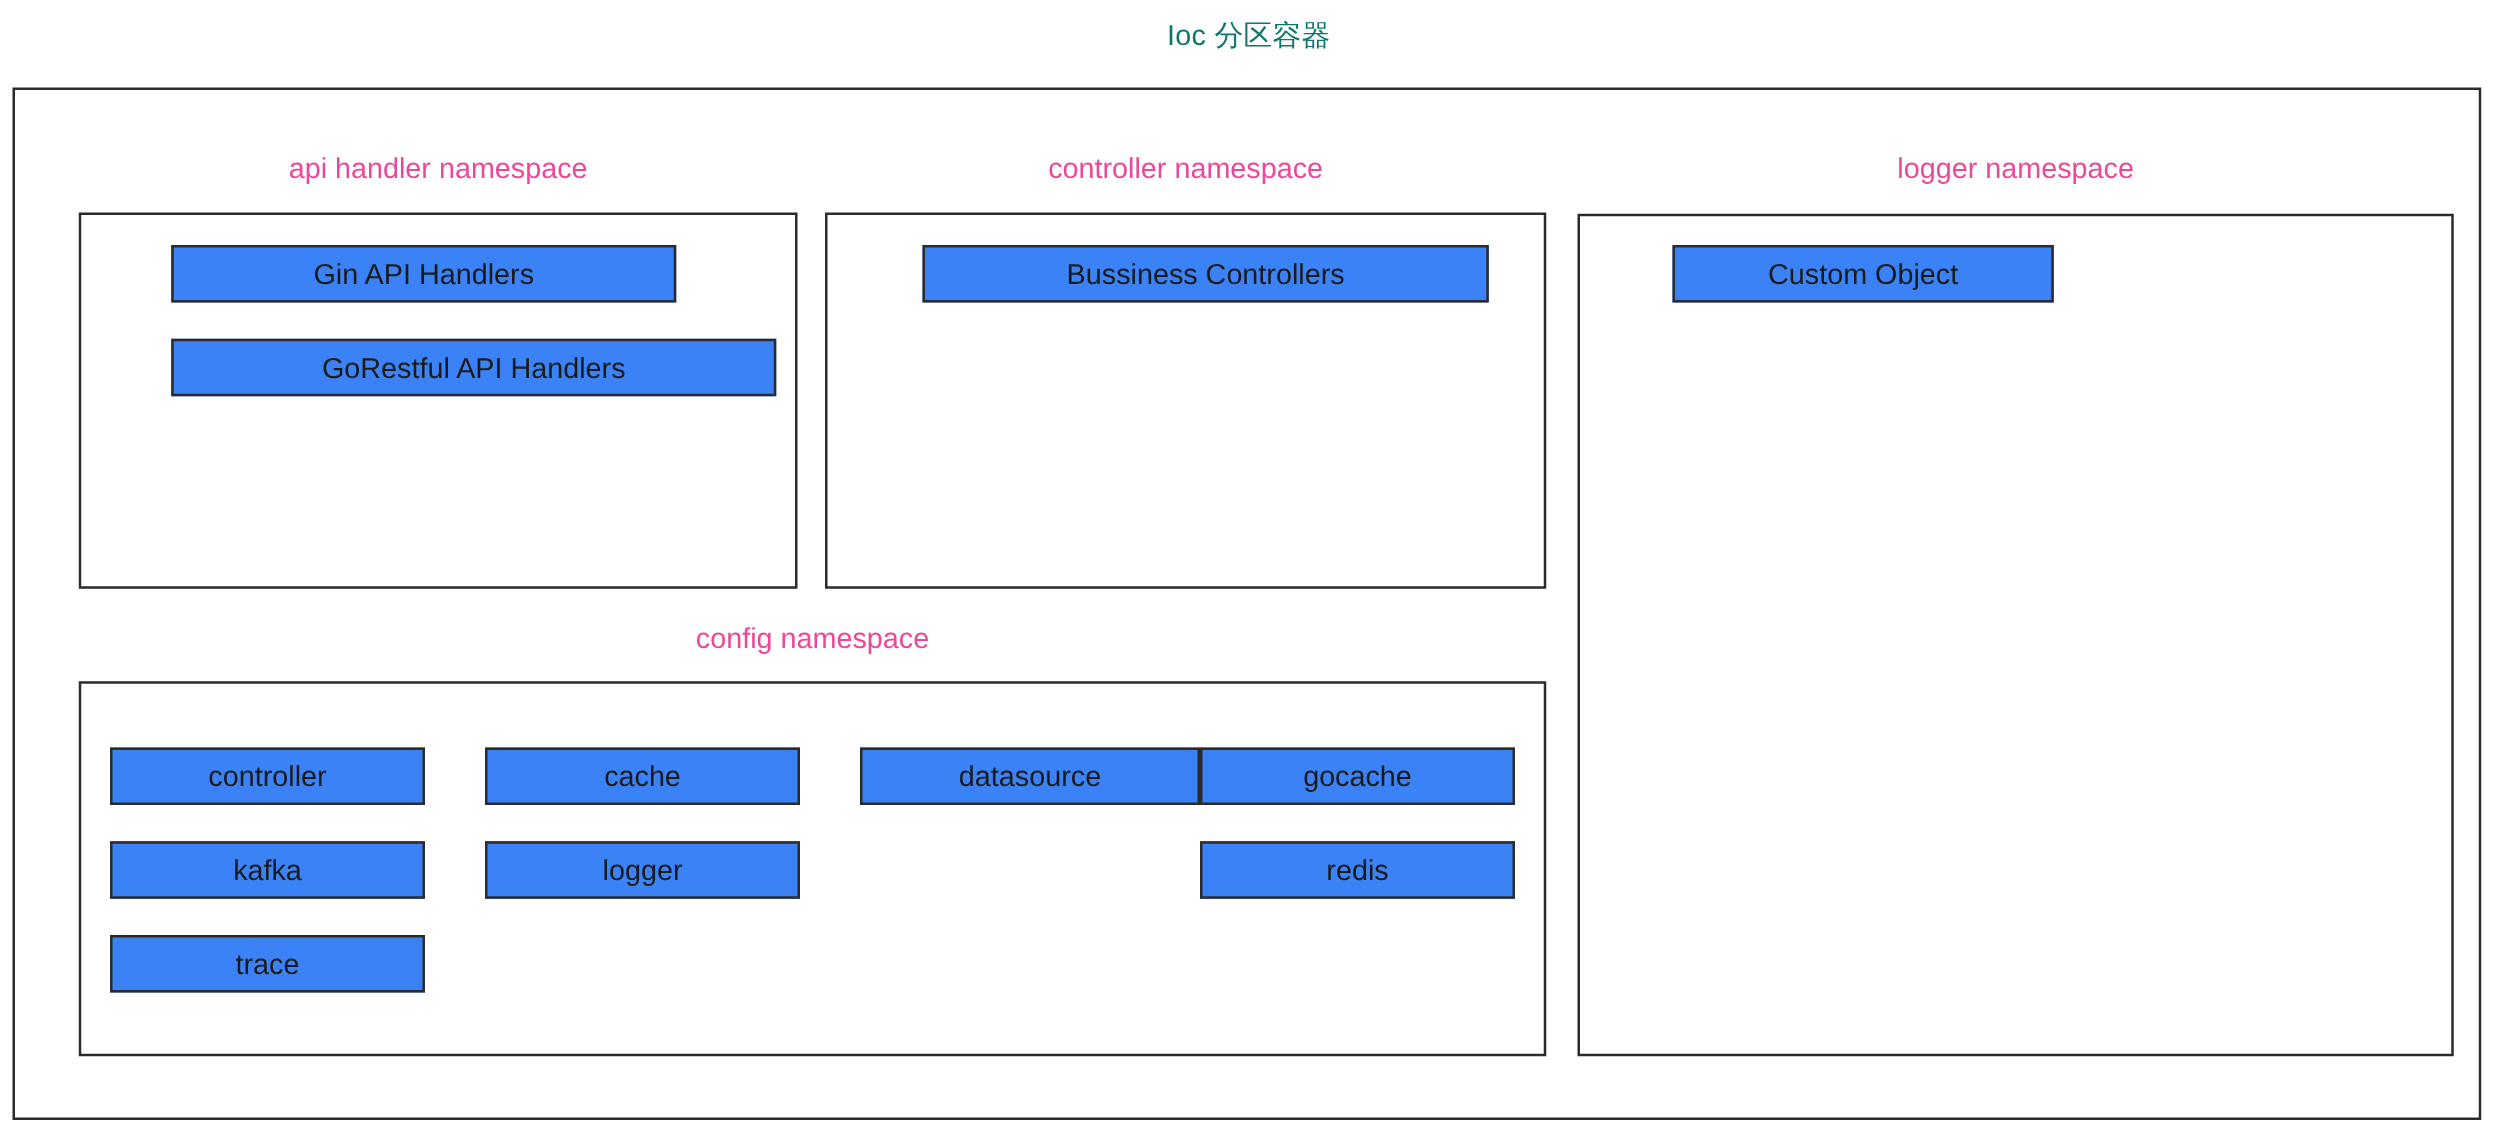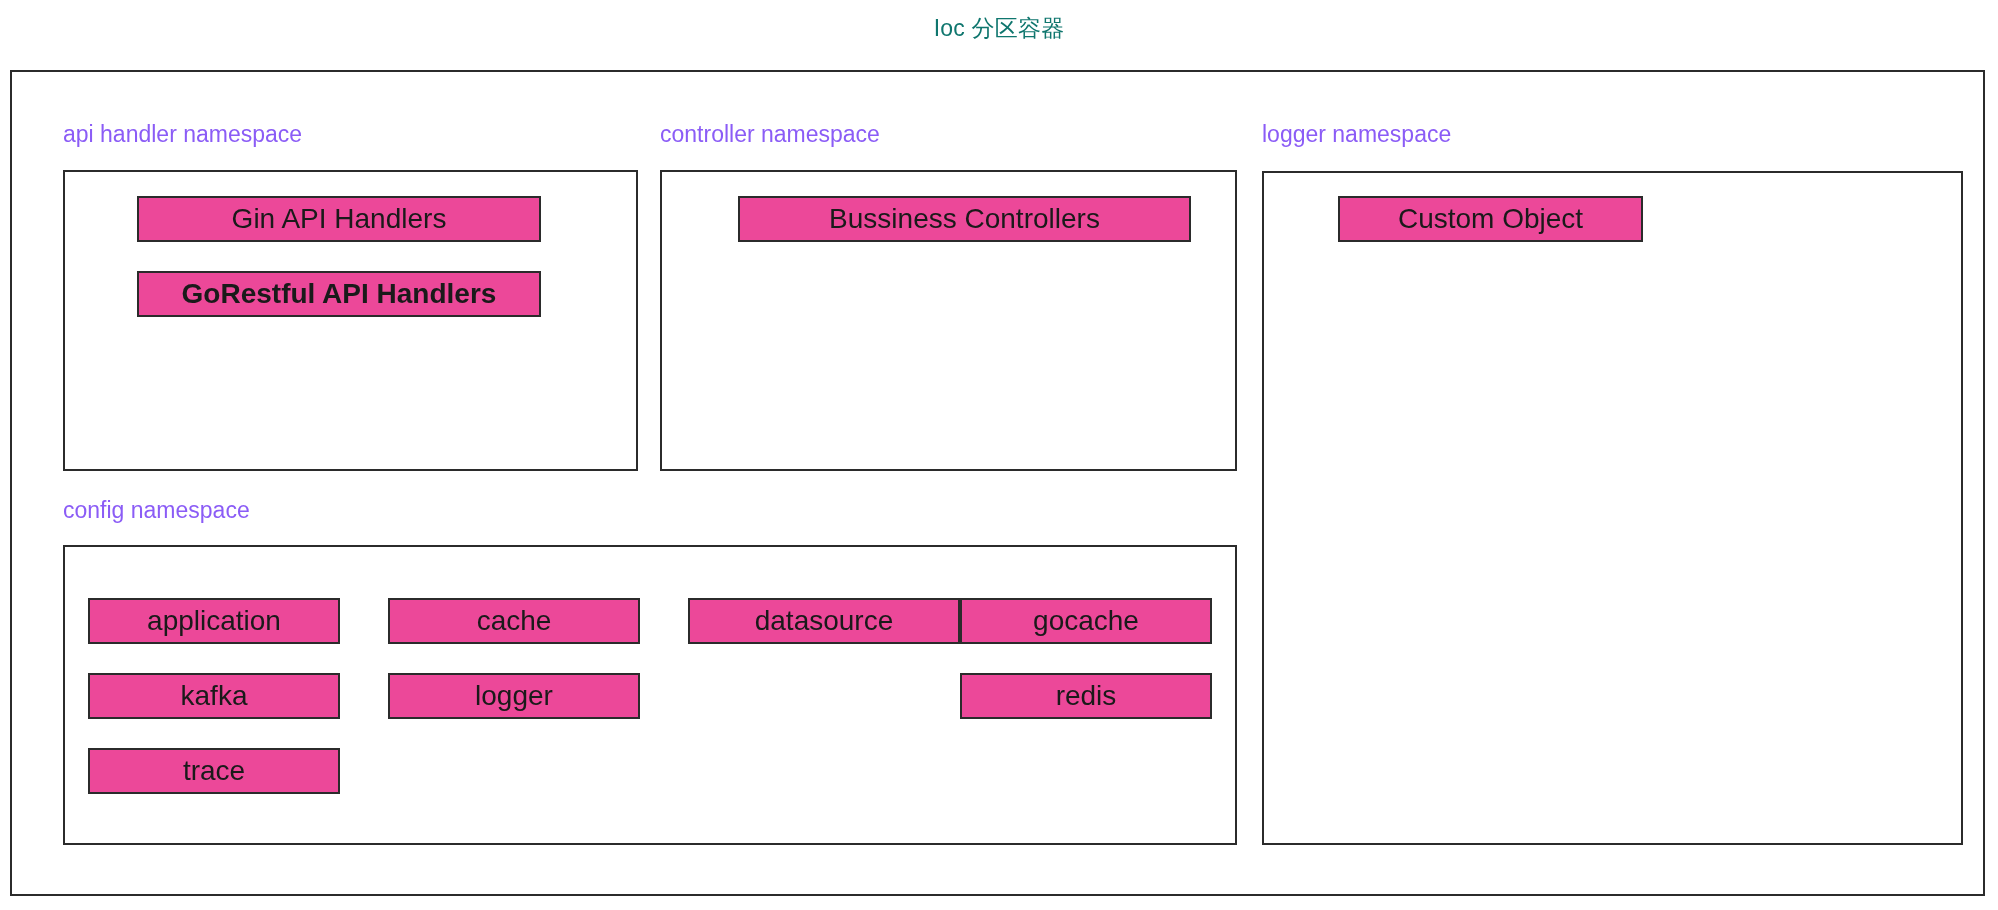--- a/index.html
+++ b/index.html
@@ -43,56 +43,56 @@
 
   .outer-container {
     left: 10px;
     top: 70px;
     width: 1975px;
     height: 826px;
   }
 
   .ns-label {
     position: absolute;
-    text-align: left;
+    text-align: center;
     font-size: 23px;
     line-height: 28px;
-    color: #8b5cf6;
+    color: #ec4899;
     white-space: nowrap;
   }
 
   
   .ns-api      { left: 63px;   top: 170px; width: 575px;  height: 301px; }
   .ns-ctrl     { left: 660px;  top: 170px; width: 577px;  height: 301px; }
   .ns-default  { left: 1262px; top: 171px; width: 701px;  height: 674px; }
   .ns-config   { left: 63px;   top: 545px; width: 1174px; height: 300px; }
 
   .lbl-api     { left: 63px;   top: 120px; width: 575px; }
   .lbl-ctrl    { left: 660px;  top: 120px; width: 577px; }
   .lbl-default { left: 1262px; top: 120px; width: 701px; }
   .lbl-config  { left: 63px;   top: 496px; width: 1174px; }
 
   
   .item {
     position: absolute;
     box-sizing: border-box;
-    background: #ec4899;
+    background: #3b82f6;
     border: 2px solid #2b2b2b;
     display: flex;
     align-items: center;
     justify-content: center;
-    font-size: 28px;
+    font-size: 23px;
     line-height: 26px;
     color: #1a1a1a;
     white-space: nowrap;
   }
 
   
   .item-gin        { left: 137px; top: 196px; width: 404px; height: 46px; }
-  .item-gorestful  { left: 137px; top: 271px; width: 404px; height: 46px; font-weight: bold; }
+  .item-gorestful  { left: 137px; top: 271px; width: 484px; height: 46px; }
 
   
   .item-bussiness  { left: 738px; top: 196px; width: 453px; height: 46px; }
 
   
   .item-custom     { left: 1338px; top: 196px; width: 305px; height: 46px; }
 
   
   .cfg { height: 46px; }
   .cfg-c1 { left: 88px;  width: 252px; }
@@ -121,21 +121,21 @@
   <div class="box ns-ctrl"></div>
   <div class="item item-bussiness">Bussiness Controllers</div>
 
   <div class="ns-label lbl-default">logger namespace</div>
   <div class="box ns-default"></div>
   <div class="item item-custom">Custom Object</div>
 
   <div class="ns-label lbl-config">config namespace</div>
   <div class="box ns-config"></div>
 
-  <div class="item cfg cfg-c1 cfg-r1">application</div>
+  <div class="item cfg cfg-c1 cfg-r1">controller</div>
   <div class="item cfg cfg-c2 cfg-r1">cache</div>
   <div class="item cfg cfg-c3 cfg-r1">datasource</div>
   <div class="item cfg cfg-c4 cfg-r1">gocache</div>
 
   <div class="item cfg cfg-c1 cfg-r2">kafka</div>
   <div class="item cfg cfg-c2 cfg-r2">logger</div>
   <div class="item cfg cfg-c4 cfg-r2">redis</div>
 
   <div class="item cfg cfg-c1 cfg-r3">trace</div>
 

